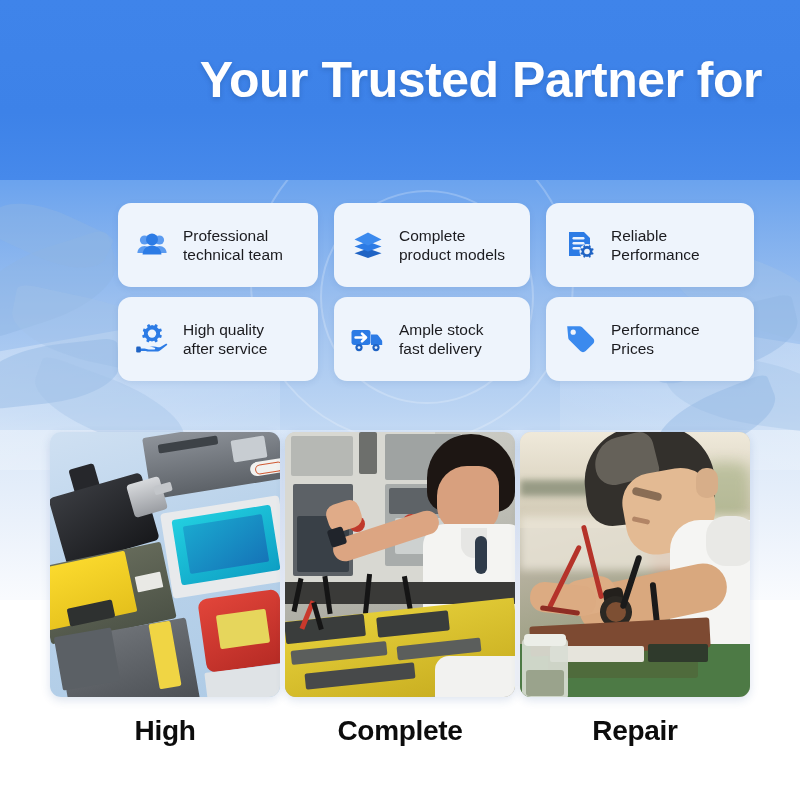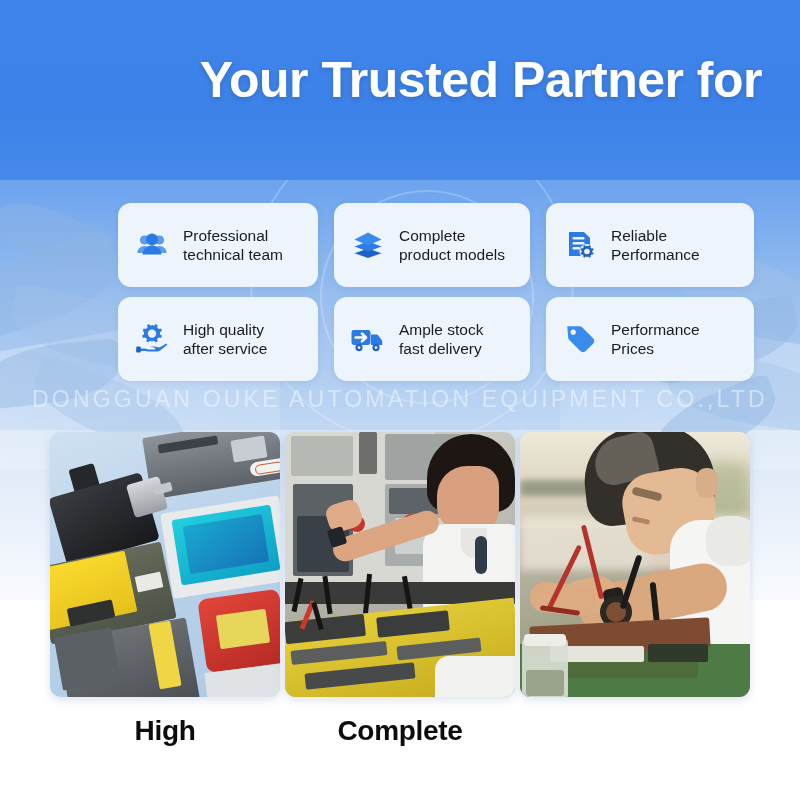--- a/index.html
+++ b/index.html
@@ -131,21 +131,20 @@
     <div class="leaf" style="right:20px;top:215px;width:130px;height:52px;transform:rotate(-22deg);"></div>
 
     <div class="motif" style="left:250px;top:-60px;width:320px;height:320px;"></div>
     <div class="motif" style="left:320px;top:10px;width:210px;height:210px;"></div>
   </div>
 
   <div class="headline">
     <span class="l1">Your Trusted Partner for</span>
   </div>
 
-  <div class="watermark">DONGGUAN OUKE AUTOMATION EQUIPMENT CO.,LTD</div>
 
   <div class="cards">
 
     <div class="card-row">
 
       <div class="card w1">
         <span class="card-ico">
           <svg width="34" height="34" viewBox="0 0 34 34">
             <circle cx="9.5" cy="12" r="4.6" fill="#5b9bf0"></circle>
             <path d="M2.4 25c0-4.1 3.2-7 7.1-7s7.1 2.9 7.1 7z" fill="#5b9bf0"></path>
@@ -368,16 +367,17 @@
           <div class="pt" style="left:28px;top:206px;width:150px;height:40px;background:#4f6b3c;border-radius:3px;"></div>
           <div class="pt" style="left:10px;top:190px;width:180px;height:30px;background:#7d4a32;border-radius:3px;transform:rotate(-3deg);"></div>
           <div class="pt" style="left:30px;top:214px;width:94px;height:16px;background:#e6e4dc;border-radius:2px;"></div>
           <div class="pt" style="left:128px;top:212px;width:60px;height:18px;background:#2f3a2c;border-radius:2px;"></div>
 
           <div class="pt" style="left:2px;top:206px;width:46px;height:62px;background:#d9ddd4;border-radius:5px;opacity:.92;"></div>
           <div class="pt" style="left:4px;top:202px;width:42px;height:12px;background:#eceee8;border-radius:4px;"></div>
           <div class="pt" style="left:6px;top:238px;width:38px;height:26px;background:#9aa38c;border-radius:3px;"></div>
         </div>
       </div>
+      <div class="cap">Repair</div>
     </div>
   </div>
 
 </div>
 
 </body></html>

